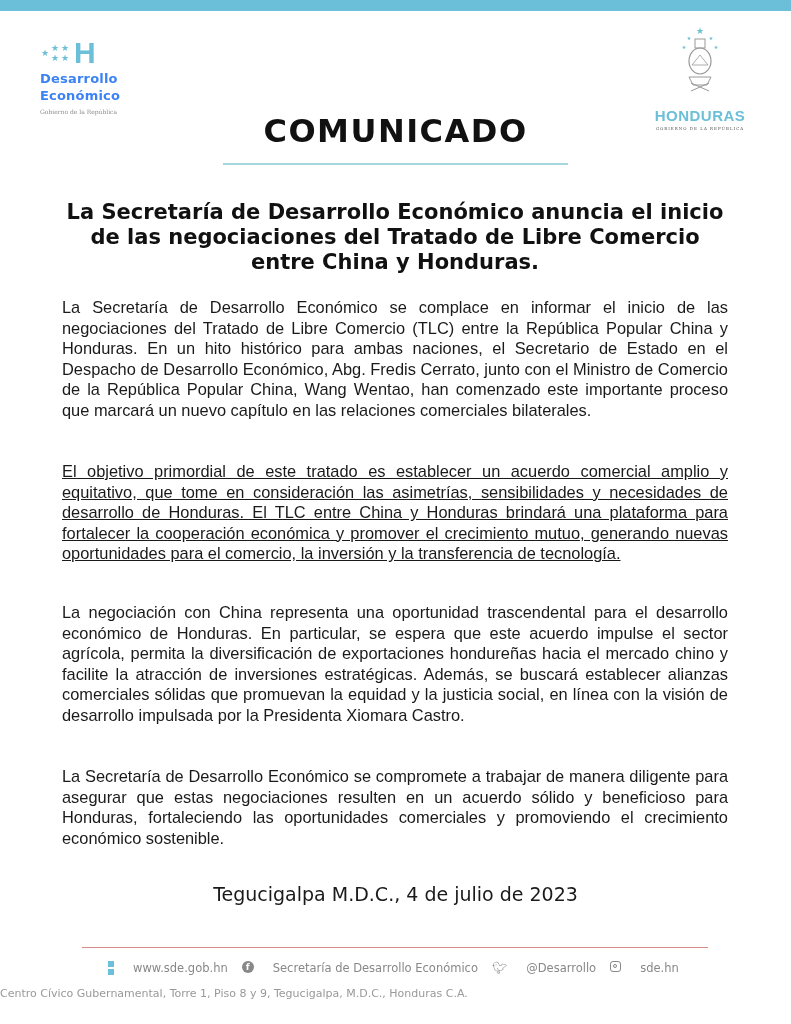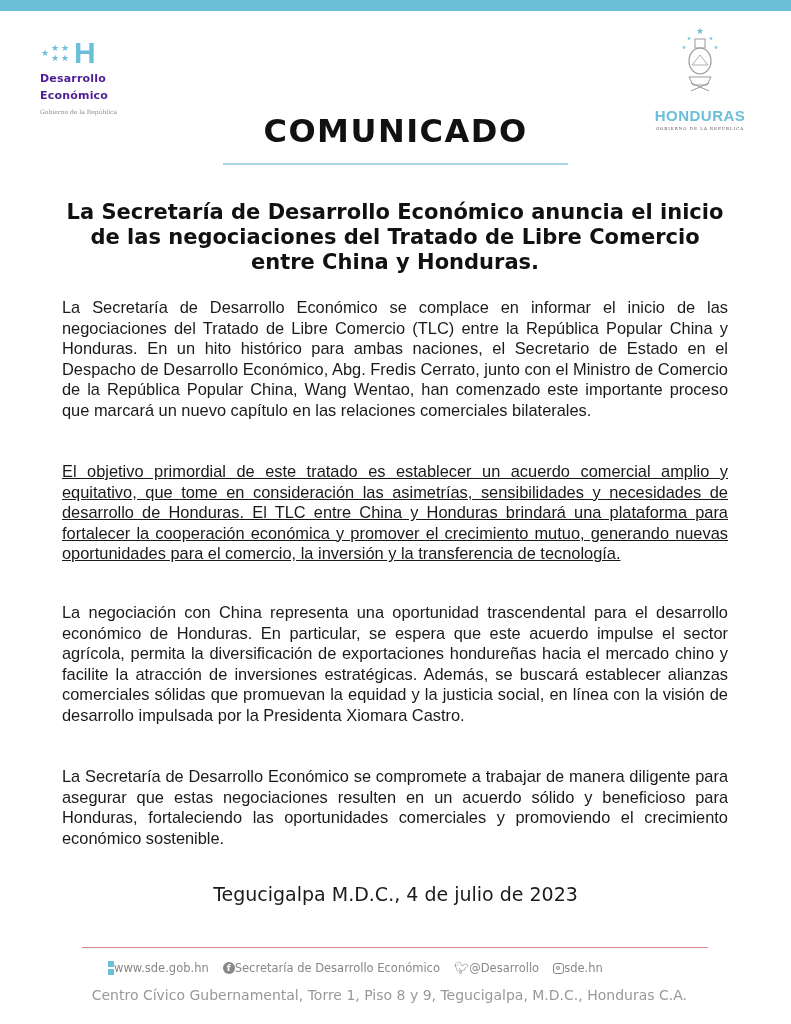--- a/index.html
+++ b/index.html
@@ -3,42 +3,42 @@
   <meta charset="utf-8">
   <style>
     html, body { margin:0; padding:0; }
     body { width:791px; height:1024px; background:#ffffff; position:relative; overflow:hidden; font-family:"DejaVu Sans", sans-serif; color:#1a1a1a; }
     .topbar { position:absolute; left:0; top:0; width:791px; height:11px; background:#6bbfd8; }
     .logo-left { position:absolute; left:40px; top:40px; width:140px; }
     .logo-mark { display:flex; align-items:center; gap:4px; height:26px; }
     .stars { display:grid; grid-template-columns:repeat(3,10px); grid-template-rows:repeat(2,10px); font-size:9px; color:#6bbfd8; line-height:10px; }
     .stars span { text-align:center; }
     .h-letter { font-family:"Liberation Sans", sans-serif; font-weight:bold; font-size:30px; color:#6bbfd8; line-height:26px; }
-    .logo-name { font-family:"DejaVu Sans", sans-serif; font-size:11px; font-weight:bold; color:#4c1d95; line-height:17px; margin-top:4px; letter-spacing:0.2px; }
+    .logo-name { font-family:"DejaVu Sans", sans-serif; font-size:13px; font-weight:bold; color:#3b82f6; line-height:17px; margin-top:4px; letter-spacing:0.2px; }
     .logo-sub { font-family:"DejaVu Serif", serif; font-size:6px; color:#8e8e8e; margin-top:4px; }
     .logo-right { position:absolute; left:640px; top:25px; width:120px; text-align:center; }
     .seal { width:50px; height:70px; margin:0 auto; }
     .hn-name { font-family:"Liberation Sans", sans-serif; font-weight:bold; font-size:15px; color:#6bbfd8; letter-spacing:0.5px; margin-top:8px; }
     .hn-sub { font-family:"DejaVu Serif", serif; font-size:4px; color:#555; letter-spacing:1px; margin-top:2px; }
     .title { position:absolute; left:0; width:791px; top:112px; text-align:center; font-family:"DejaVu Sans", sans-serif; font-weight:bold; font-size:32px; letter-spacing:1.5px; color:#111; }
     .title-rule { position:absolute; left:223px; top:163px; width:345px; height:2px; background:#a8d6df; }
     .headline { position:absolute; left:55px; top:200px; width:680px; text-align:center; font-family:"DejaVu Sans", sans-serif; font-weight:bold; font-size:21px; line-height:25px; color:#111; }
     .para { position:absolute; left:62px; width:666px; text-align:justify; font-family:"Liberation Sans", sans-serif; font-size:16.4px; line-height:20.6px; color:#1a1a1a; margin:0; }
     .p1 { top:297px; } .p2 { top:461px;text-decoration:underline; } .p3 { top:602px; } .p4 { top:766px; }
     .date { position:absolute; left:0; width:791px; top:883px; text-align:center; font-family:"DejaVu Sans", sans-serif; font-size:19px; color:#1a1a1a; }
     .footer-rule { position:absolute; left:82px; top:947px; width:626px; height:1px; background:#d98a8a; }
     .footer-row { position:absolute; left:108px; top:961px; display:flex; align-items:center; gap:14px; font-family:"DejaVu Sans", sans-serif; font-size:11.5px; color:#888; white-space:nowrap; }
-    .fitem { display:flex; align-items:center; gap:0; }
+    .fitem { display:flex; align-items:flex-start; gap:19px; }
     .web-mark { display:flex; flex-direction:column; gap:2px; }
     .web-mark i { display:block; width:6px; height:6px; background:#6bbfd8; }
     .fb-icon { width:12px; height:12px; border-radius:50%; background:#888; color:#fff; font-size:9px; font-weight:bold; display:flex; align-items:flex-end; justify-content:center; line-height:12px; }
     .tw-icon { font-size:12px; color:#888; }
     .ig-icon { width:11px; height:11px; border:1.5px solid #888; border-radius:3px; position:relative; box-sizing:border-box; }
     .ig-icon::after { content:""; position:absolute; left:2px; top:2px; width:4px; height:4px; border:1px solid #888; border-radius:50%; box-sizing:border-box; }
-    .footer-addr { position:absolute; left:0; width:687px; top:987px; text-align:right; font-family:"DejaVu Sans", sans-serif; font-size:14px; color:#999; }
+    .footer-addr { position:absolute; left:0; width:687px; top:987px; text-align:left; font-family:"DejaVu Sans", sans-serif; font-size:11px; color:#999; }
   </style>
 </head>
 <body>
 
 <div class="topbar"></div>
 
 <div class="logo-left">
   <div class="logo-mark">
     <div class="stars">
       <span>★</span>

